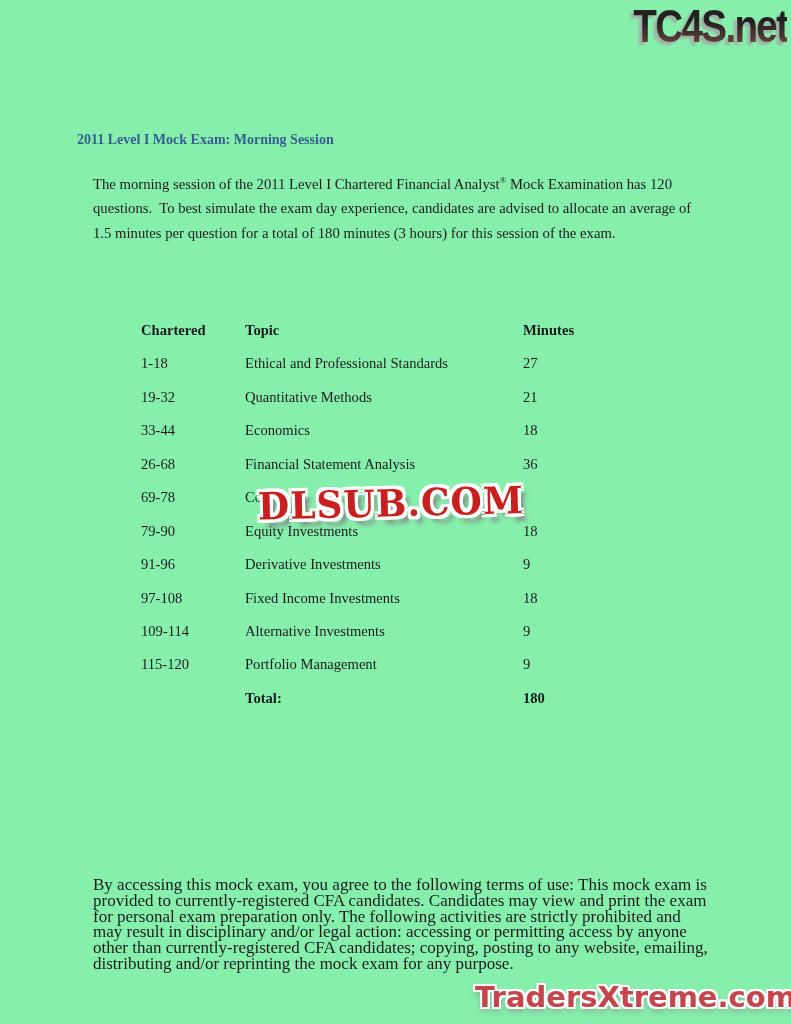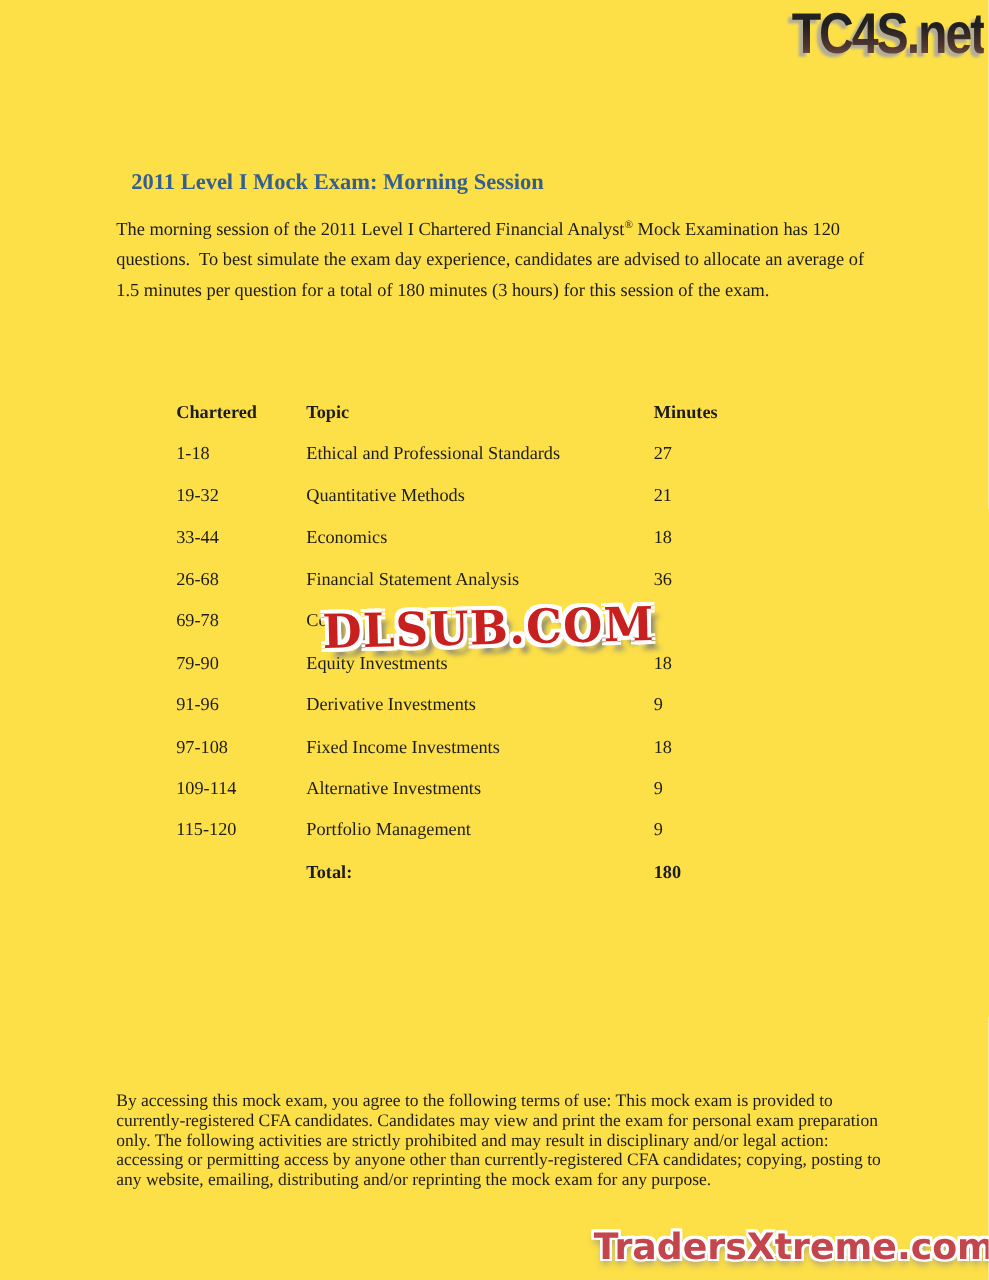--- a/index.html
+++ b/index.html
@@ -1,20 +1,20 @@
 <!DOCTYPE html>
 <html><head>
 <meta charset="utf-8">
 <style>
   html, body { margin: 0; padding: 0; background: #ffffff; }
   .page {
     position: relative;
     width: 791px;
     height: 1024px;
-    background: #fde047;
+    background: #86efac;
     overflow: hidden;
     font-family: "Liberation Serif", serif;
     color: #1c1c1c;
   }
 
   
   .tc4s {
     position: absolute;
     top: 0px;
     right: 4px;
@@ -28,25 +28,25 @@
     background: linear-gradient(180deg, #2a2a2a 0%, #1f1f1f 38%, #503733 72%, #8a625c 100%);
     -webkit-background-clip: text;
     background-clip: text;
     color: transparent;
     filter: drop-shadow(-4px 3px 1px rgba(165,165,165,0.85));
   }
 
   
   .page-title {
     position: absolute;
-    left: 105px;
+    left: 77px;
     top: 123px;
     font-family: "Liberation Serif", serif;
     font-weight: bold;
-    font-size: 18px;
+    font-size: 14px;
     color: #365F91;
   }
 
   
   .intro {
     position: absolute;
     left: 93px;
     top: 160px;
     width: 612px;
     font-size: 14.7px;
@@ -99,21 +99,21 @@
        6px  7px 4px rgba(125,125,125,0.85);
     z-index: 5;
   }
 
   
   .terms {
     position: absolute;
     left: 93px;
     top: 860px;
     width: 616px;
-    font-size: 14px;
+    font-size: 17px;
     line-height: 15.8px;
     white-space: pre-wrap;
   }
 
   
   .traders {
     position: absolute;
     left: 475px;
     top: 980px;
     font-family: "DejaVu Sans", sans-serif;

